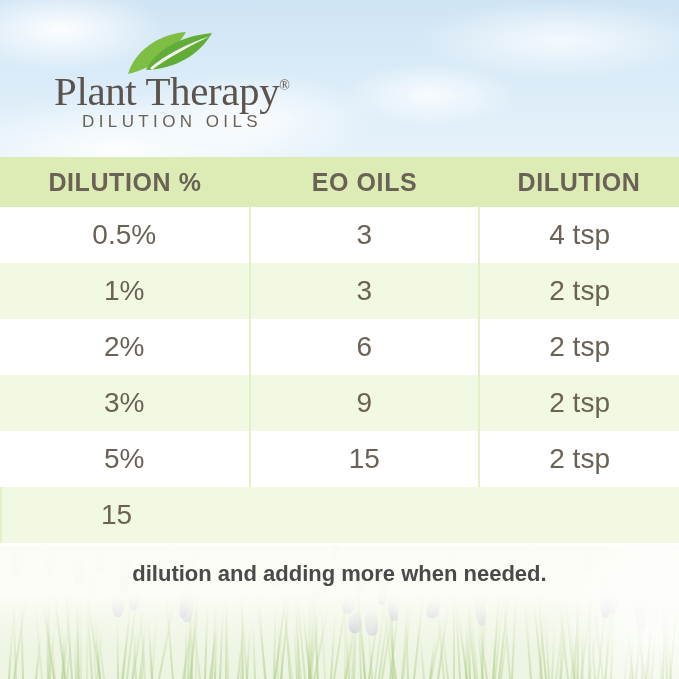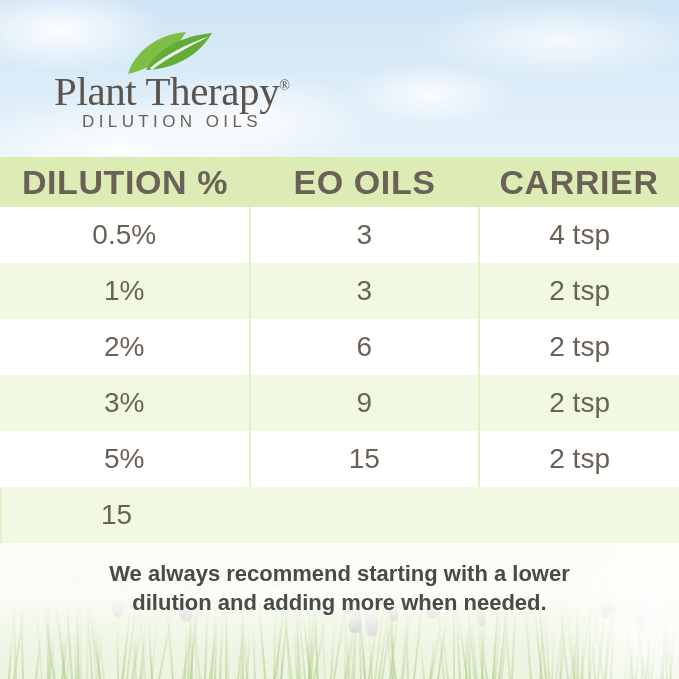--- a/index.html
+++ b/index.html
@@ -113,21 +113,21 @@
   }
   .thead {
     display: flex;
     height: 50px;
     background: #dcecb4;
   }
   .thead .cell {
     display: flex;
     align-items: center;
     justify-content: center;
-    font-size: 34px;
+    font-size: 25px;
     font-weight: bold;
     letter-spacing: 0.6px;
     color: #6b6257;
     white-space: nowrap;
   }
   .trow {
     display: flex;
     height: 56px;
     background: #ffffff;
   }
@@ -230,21 +230,21 @@
     <div class="brand-name"><span>Plant Therapy</span><span class="brand-reg">®</span></div>
     <div class="brand-sub">DILUTION OILS</div>
   </div>
 
 
   <div class="table">
 
     <div class="thead">
       <div class="cell col-1">DILUTION %</div>
       <div class="cell col-2">EO OILS</div>
-      <div class="cell col-3">CARRIER</div>
+      <div class="cell col-3">DILUTION</div>
     </div>
 
     <div class="trow">
       <div class="cell col-1">0.5%</div>
       <div class="cell col-2">3</div>
       <div class="cell col-3">4 tsp</div>
     </div>
 
     <div class="trow alt">
       <div class="cell col-1">1%</div>
@@ -493,18 +493,17 @@
         <div class="blade" style="left: 453.311px; height: 111.237px; opacity: 0.55; transform: rotate(0deg);"></div>
         <div class="bloom" style="left: 448.811px; bottom: 107.237px; height: 36.5756px; width: 8.05664px; opacity: 0.59; transform: rotate(0deg);"></div>
         <div class="blade" style="left: 333.489px; height: 124.228px; opacity: 0.55; transform: rotate(8.7deg);"></div>
         <div class="bloom" style="left: 328.989px; bottom: 120.228px; height: 39.2359px; width: 9.03738px; opacity: 0.75; transform: rotate(8.7deg);"></div>
         <div class="blade" style="left: 312.934px; height: 83.4822px; opacity: 0.55; transform: rotate(10.8deg);"></div>
         <div class="bloom" style="left: 308.434px; bottom: 79.4822px; height: 43.1166px; width: 13.5487px; opacity: 0.46; transform: rotate(10.8deg);"></div>
       </div>
     <div class="haze"></div>
     <div class="glow"></div>
     <div class="footer-note">
-      <span class="ln">We always recommend starting with a lower</span>
       <span class="ln">dilution and adding more when needed.</span>
     </div>
   </div>
 
 </div>
 
 </body></html>

